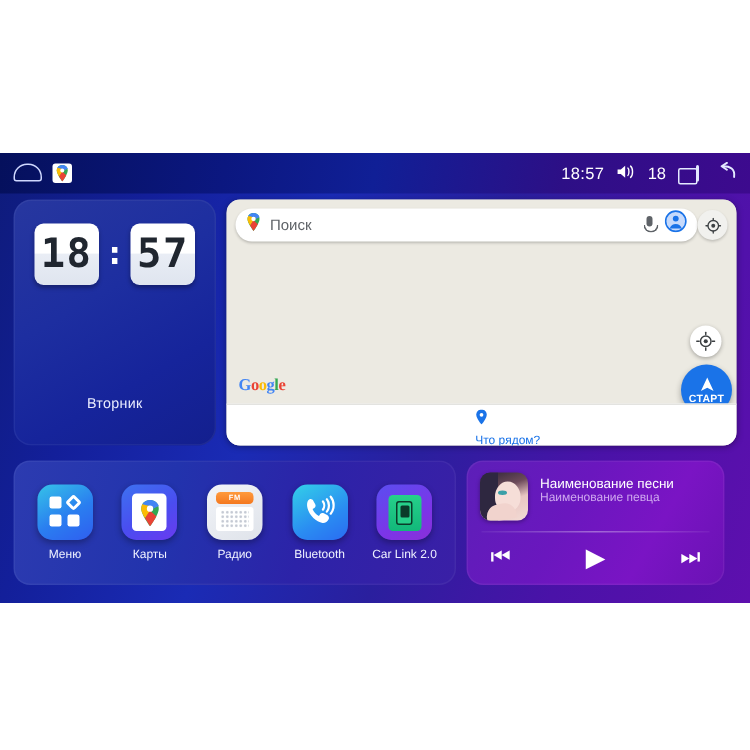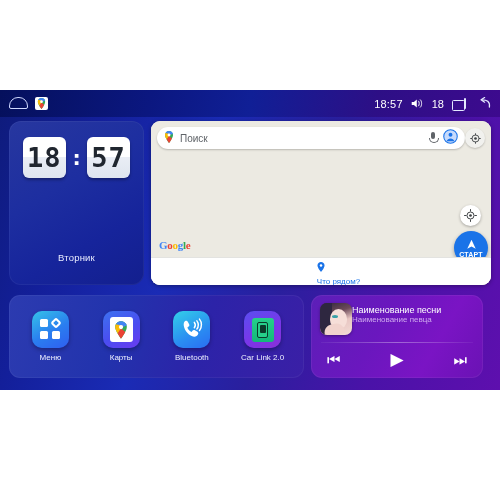--- a/index.html
+++ b/index.html
@@ -5,21 +5,21 @@
   * { box-sizing: border-box; margin: 0; padding: 0; }
   html, body {
     width: 500px; height: 500px;
     background: #ffffff;
     font-family: "Liberation Sans", sans-serif;
     overflow: hidden;
   }
 
   #screen {
     position: absolute;
-    left: 0; top: 90px;
+    left: 0; top: 102px;
     width: 500px; height: 300px;
     background: linear-gradient(110deg, #0e1b7a 0%, #131f9a 18%, #1a2bb5 38%, #2a1f9e 58%, #4a12a8 78%, #5e0fae 100%);
     overflow: hidden;
   }
 
   
   .statusbar {
     position: absolute; left: 0; top: 0;
     width: 500px; height: 27px;
     display: flex; align-items: center;
@@ -207,21 +207,21 @@
   .cl-phone:after { content:""; position:absolute; left:1.5px; top:2px; width:6px; height:8px; background:#0b3b2a; border-radius:1px;}
 
   
   .music-card {
     width: 172px; height: 83px;
     border-radius: 11px;
     background: linear-gradient(120deg, #5c1fb8 0%, #6a17be 40%, #7a14c4 70%, #6a12b4 100%);
     position: relative; padding: 8px 9px;
     box-shadow: inset 0 0 0 1px rgba(255,255,255,.06);
   }
-  .music-top { display: flex; align-items: flex-start; }
+  .music-top { display: flex; gap: 8px; align-items: flex-start; }
   .album-art {
     width: 32px; height: 32px; border-radius: 7px; flex: none; overflow: hidden;
     background: linear-gradient(160deg,#2b2535 0%, #6d4a5a 35%, #e8c6c2 60%, #f3dcd6 100%);
     position: relative;
     box-shadow: 0 1px 3px rgba(0,0,0,.35);
   }
   .album-art .cheek { position:absolute; left:10px; top:6px; width:17px; height:20px; background:#f6ded8; border-radius:50% 50% 45% 45%; }
   .album-art .eye   { position:absolute; left:12px; top:12px; width:6px; height:3px; background:#3aa0a8; border-radius:50%; }
   .album-art .hair  { position:absolute; left:0; top:0; width:12px; height:32px; background:#2e2740; }
   .album-art .hand  { position:absolute; left:4px; bottom:0px; width:20px; height:11px; background:#f1d3cd; border-radius:8px 8px 0 0; transform: rotate(-12deg);}
@@ -385,20 +385,31 @@
               <path d="M12 0C8.2 0 4.9 1.9 3.2 5l8.4 7L22 7c-1.2-4-5-7-10-7z" fill="#4285F4"></path>
               <path d="M3.2 5C2.4 6.5 2 8.2 2 10c0 3 2 7.2 4.3 11L16 8 3.2 5z" fill="#FBBC05"></path>
               <path d="M6.3 21c1.9 3.2 4 6.1 5.7 9 0 0 4.3-5.6 7.2-11.4L12 12 6.3 21z" fill="#EA4335"></path>
               <circle cx="12" cy="10" r="3.6" fill="#ffffff"></circle>
             </svg>
           </div>
         </div>
         <div class="app-label">Карты</div>
       </div>
 
+      <div class="app">
+        <div class="app-ico ico-radio">
+          <div class="radio-body">
+            <div class="radio-fm">FM</div>
+            <div class="radio-grille">
+              <div class="radio-dots"></div>
+            </div>
+          </div>
+        </div>
+        <div class="app-label">Радио</div>
+      </div>
 
       <div class="app">
         <div class="app-ico ico-bt">
           <svg width="24" height="24" viewBox="0 0 26 26">
             <path d="M5.6 3.2c1.2-0.6 2.4 0 3 1.1l1.3 2.4c0.5 1 0.3 2-0.6 2.6l-1.3 0.9c0.6 2 2.6 4.1 4.6 4.9l0.9-1.3c0.6-0.9 1.7-1.1 2.6-0.6l2.4 1.3c1.1 0.6 1.7 1.8 1.1 3-0.8 1.6-2.5 2.9-4.4 2.7C10.4 19.5 5 14.2 4.1 8.3 3.8 6.1 4.3 3.9 5.6 3.2z" fill="#ffffff"></path>
             <path d="M15.5 10.5c1.2-1.6 1.2-4.2 0-5.8" stroke="#ffffff" stroke-width="1.6" fill="none" stroke-linecap="round"></path>
             <path d="M18.3 12c2-2.4 2-6.5 0-8.9" stroke="#ffffff" stroke-width="1.6" fill="none" stroke-linecap="round"></path>
             <path d="M21.1 13.5c2.8-3.3 2.8-9 0-12.3" stroke="#ffffff" stroke-width="1.6" fill="none" stroke-linecap="round"></path>
           </svg>
         </div>

